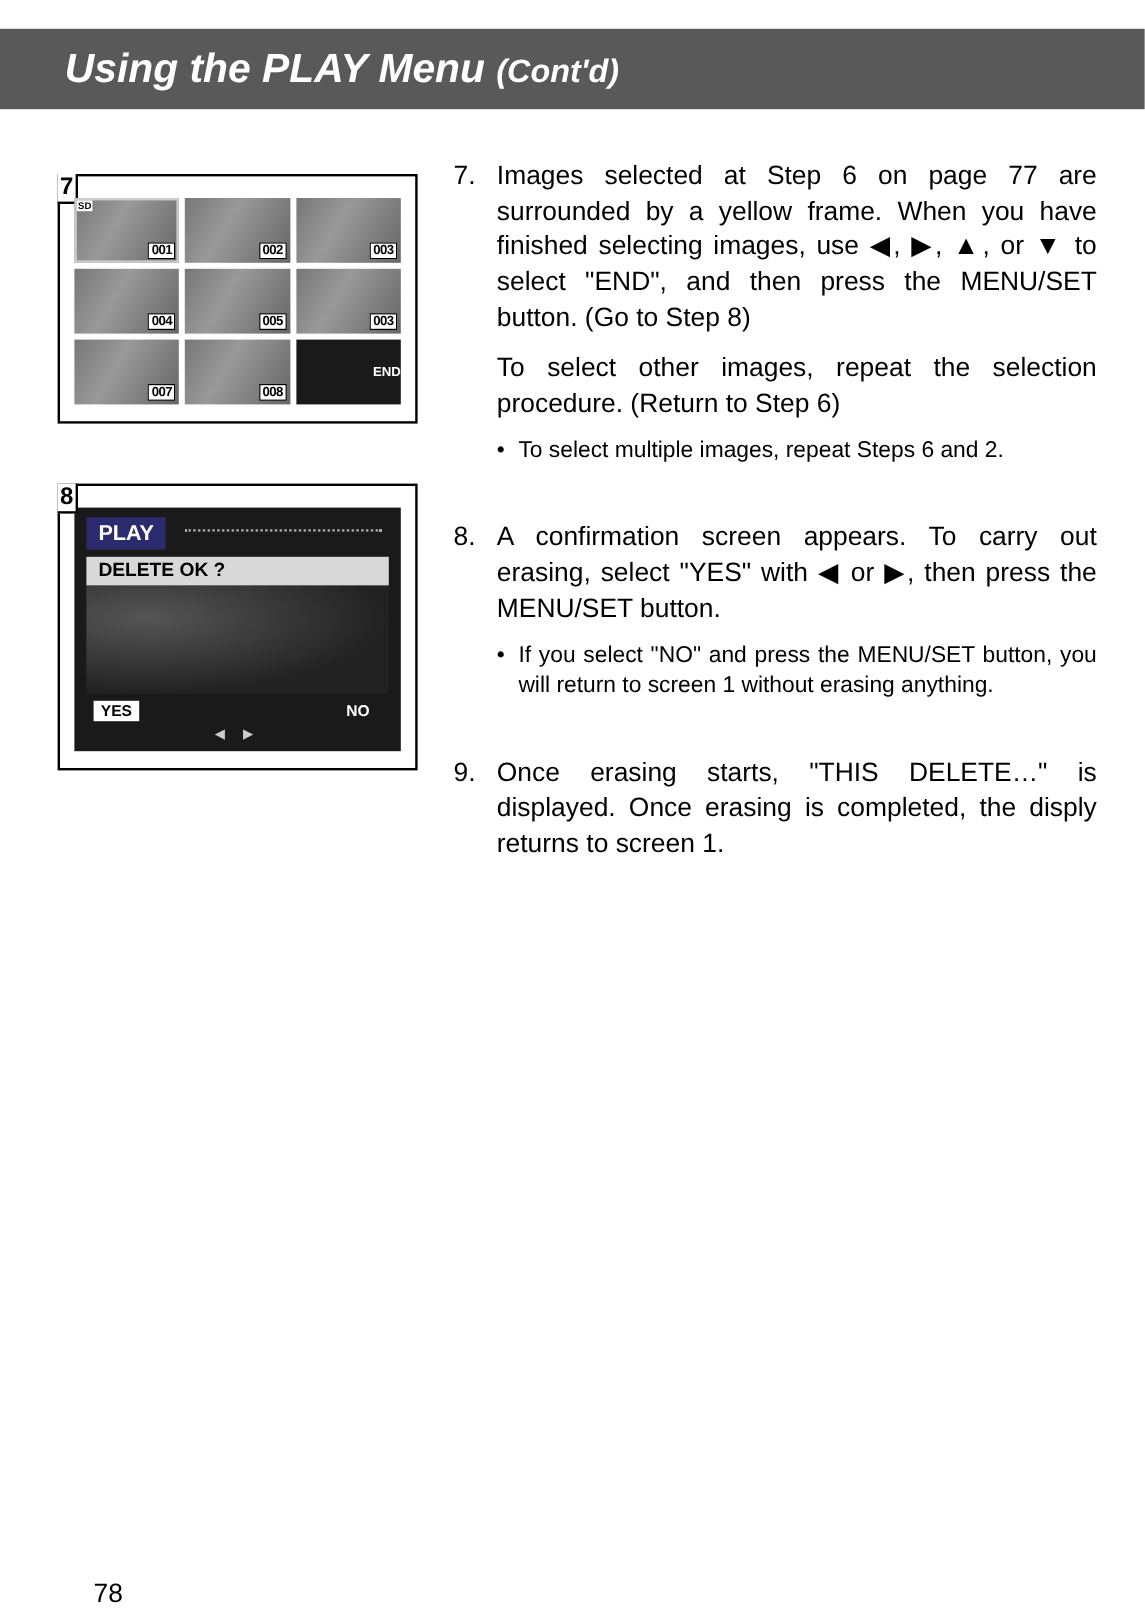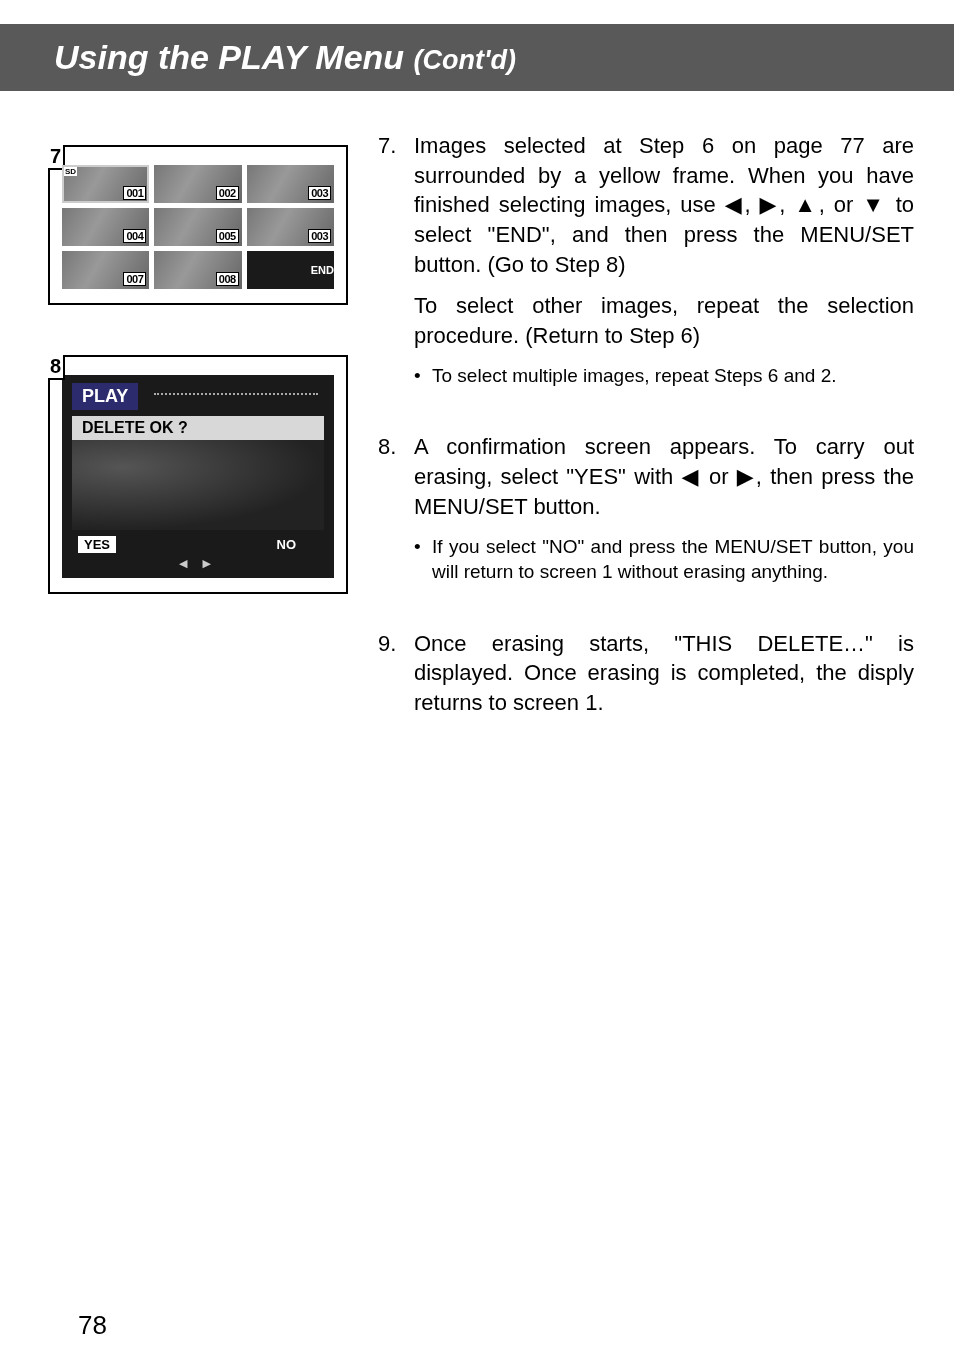--- a/index.html
+++ b/index.html
@@ -78,21 +78,21 @@
   
   .thumb-grid {
     display: grid;
     grid-template-columns: repeat(3, 1fr);
     gap: 5px;
     margin-top: 8px;
   }
   .thumb {
     position: relative;
     background: linear-gradient(120deg, #777 0%, #999 40%, #666 100%);
-    height: 38px;
+    height: 54px;
     display: flex;
     align-items: flex-end;
     justify-content: flex-end;
   }
   .thumb .num {
     background: #fff;
     color: #000;
     font-size: 11px;
     font-weight: bold;
     padding: 0 2px;
@@ -163,21 +163,21 @@
     margin: 0 10px;
   }
   .play-body {
     height: 90px;
     margin: 0 10px;
     background: radial-gradient(ellipse at 20% 30%, #555 0%, #222 70%);
   }
   .play-btns {
     display: flex;
     justify-content: space-between;
-    padding: 6px 32px 2px 16px;
+    padding: 6px 20px 2px 16px;
   }
   .play-btn {
     font-size: 13px;
     font-weight: bold;
     padding: 1px 6px;
   }
   .play-btn.yes {
     background: #fff;
     color: #000;
   }
@@ -232,21 +232,21 @@
     flex: 1;
     text-align: justify;
   }
   .arrow {
     font-family: "Arial Unicode MS", Arial, sans-serif;
   }
   .page-num {
     position: absolute;
     bottom: 28px;
     left: 78px;
-    font-size: 26px;
+    font-size: 22px;
   }
 </style>
 </head>
 <body>
 
 <div class="page">
 
   <div class="title-bar">
     <h1>
       <span>Using the PLAY Menu</span>

